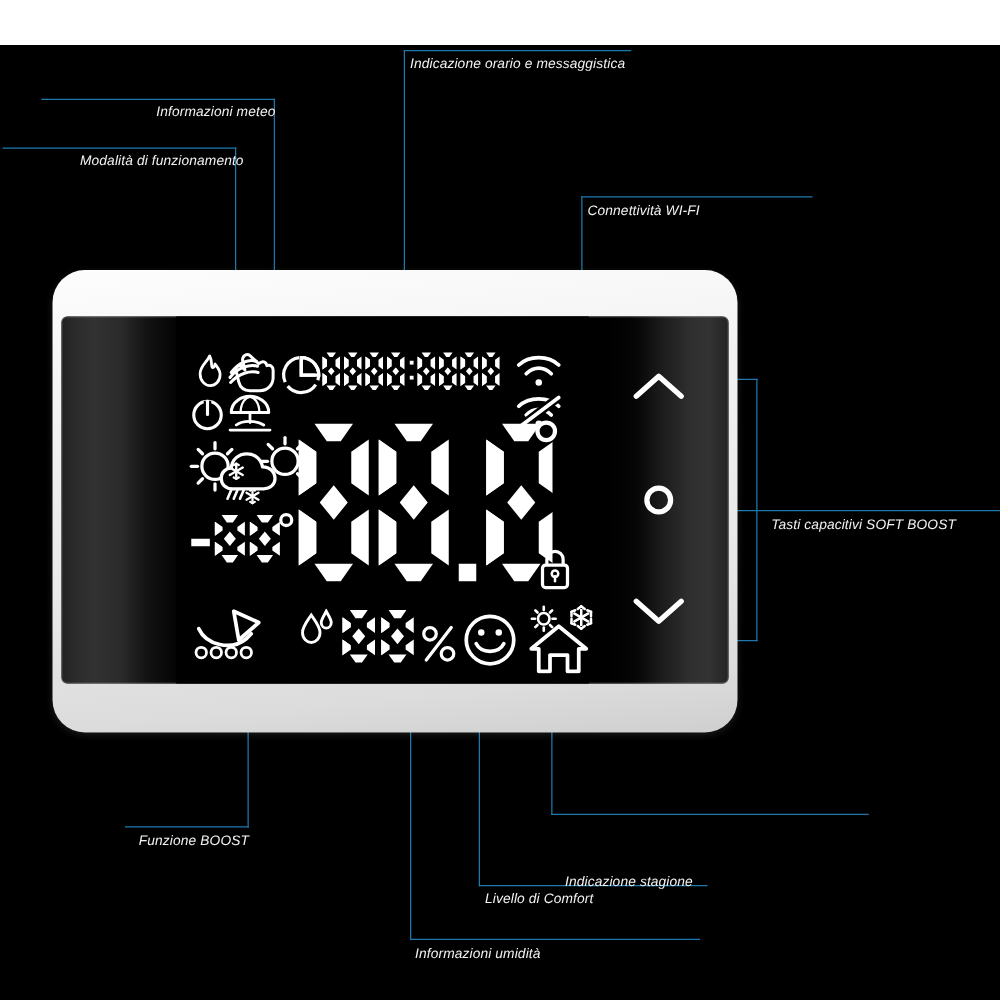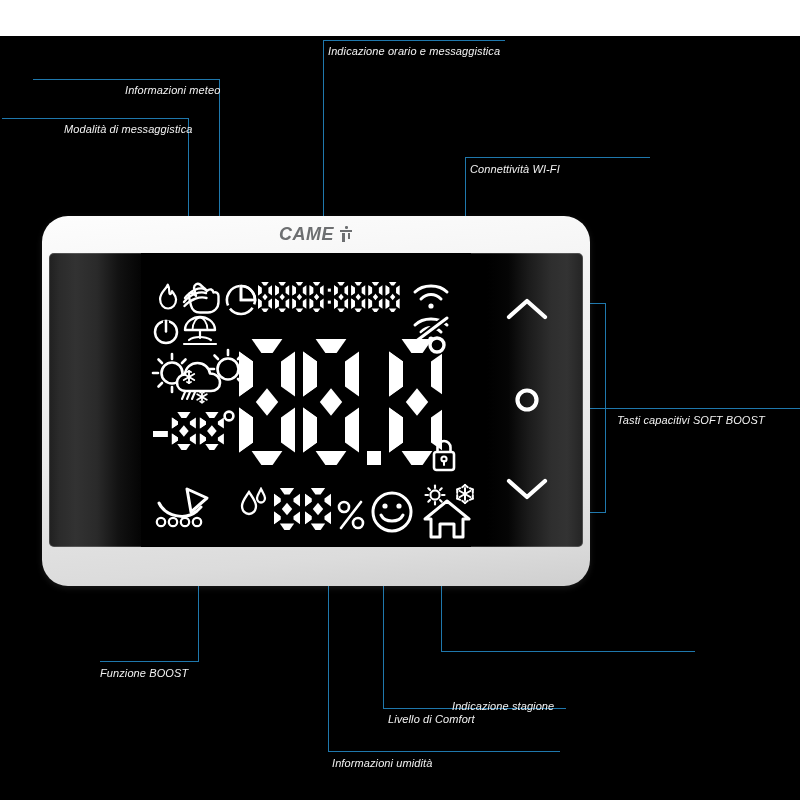--- a/index.html
+++ b/index.html
@@ -103,39 +103,30 @@
   <div class="hline" style="left:328px;top:751px;width:232px;"></div>
 
   <div class="vline" style="left:383px;top:524px;height:185px;"></div>
   <div class="hline" style="left:383px;top:708px;width:183px;"></div>
 
   <div class="vline" style="left:441px;top:520px;height:132px;"></div>
   <div class="hline" style="left:441px;top:651px;width:254px;"></div>
 
   <div class="callout-label" style="left:328px;top:45px;">Indicazione orario e messaggistica</div>
   <div class="callout-label" style="left:125px;top:84px;">Informazioni meteo</div>
-  <div class="callout-label" style="left:64px;top:123px;">Modalità di messaggistica</div>
+  <div class="callout-label" style="left:64px;top:123px;">Modalità di funzionamento</div>
   <div class="callout-label" style="left:470px;top:163px;">Connettività WI-FI</div>
   <div class="callout-label" style="left:617px;top:414px;">Tasti capacitivi SOFT BOOST</div>
-  <div class="callout-label" style="left:100px;top:667px;">Funzione BOOST</div>
+  <div class="callout-label" style="left:111px;top:667px;">Funzione BOOST</div>
   <div class="callout-label" style="left:452px;top:683px;margin-top:17px;">Indicazione stagione</div>
   <div class="callout-label" style="left:388px;top:713px;">Livello di Comfort</div>
   <div class="callout-label" style="left:332px;top:757px;">Informazioni umidità</div>
 
   <div id="device">
 
-    <div id="logo-bar">
-      <span id="logo-text">CAME</span>
-      <span id="logo-mark">
-        <i class="lm-dot"></i>
-          <i class="lm-h1"></i>
-          <i class="lm-v1"></i>
-          <i class="lm-v2"></i>
-      </span>
-    </div>
 
     <div id="glass">
 
       <div id="lcd">
 
         <svg width="330" height="84" viewBox="0 0 330 84" style="position:absolute;left:0;top:24px;">
 
           <g transform="translate(14,6) scale(0.085)">
             <path d="M150 20 C 120 90, 60 110, 60 190 C 60 255, 105 300, 155 300
                      C 205 300, 248 258, 248 195 C 248 150, 215 120, 200 95

